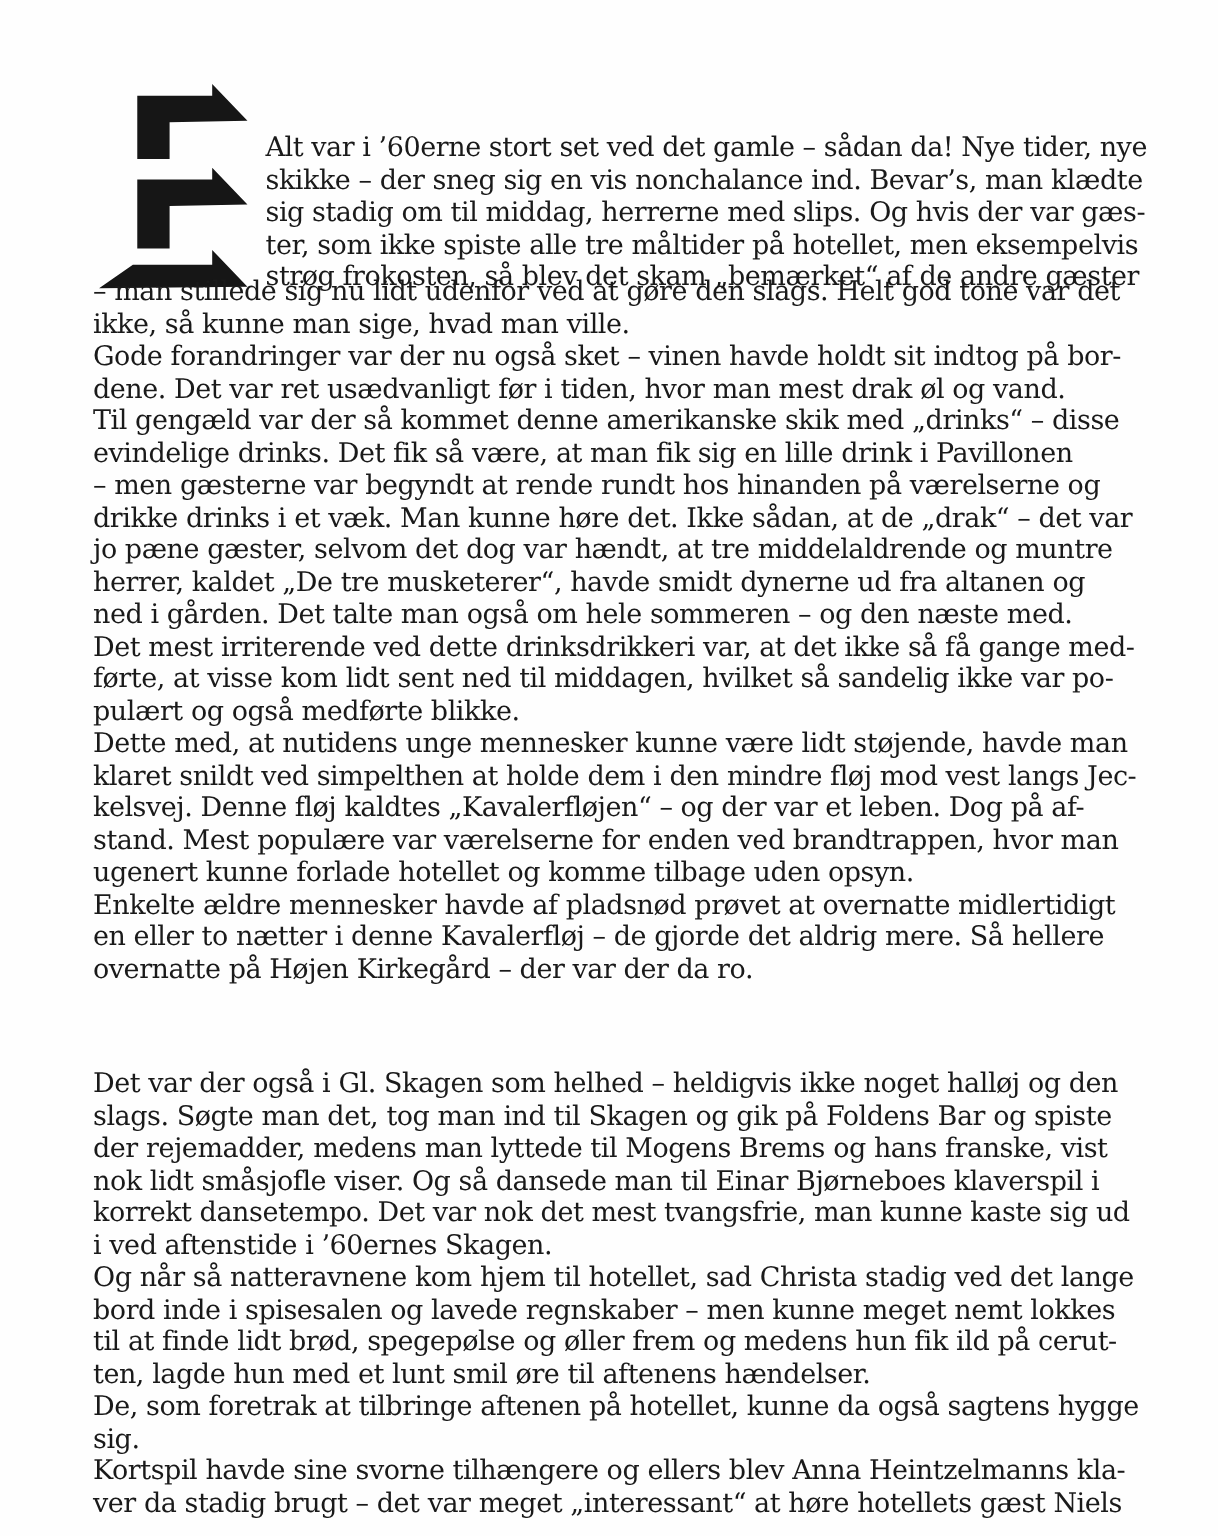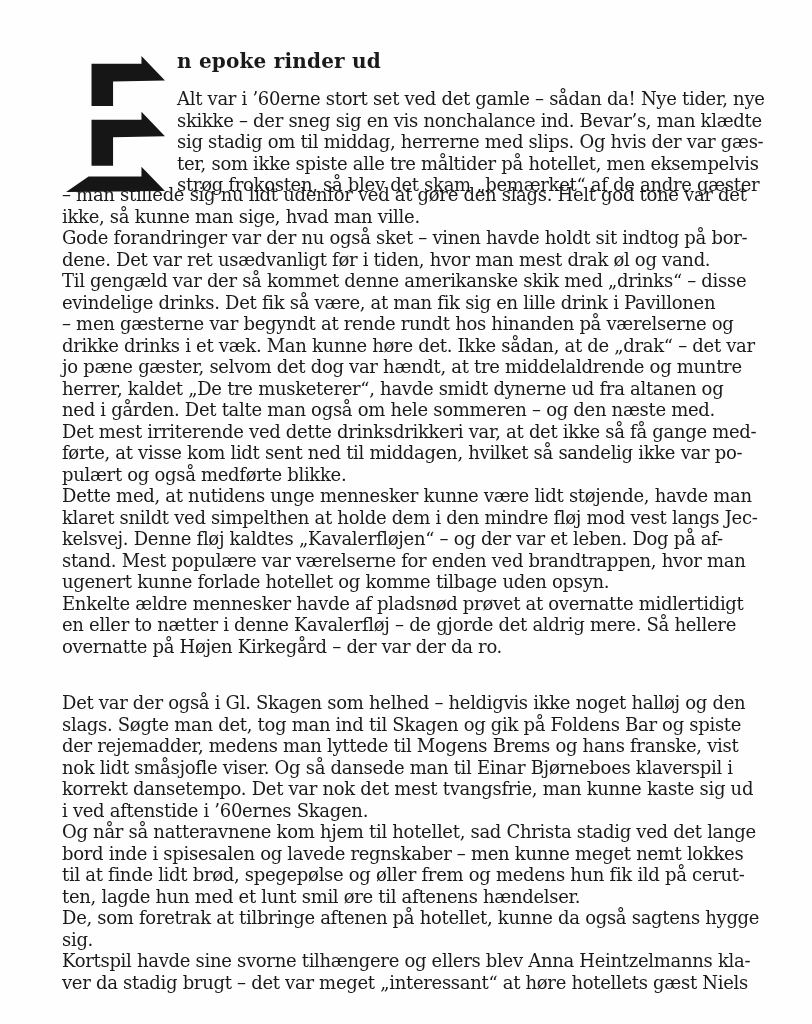--- a/index.html
+++ b/index.html
@@ -42,35 +42,34 @@
     top: 88px;
   }
   .body-a {
     position: absolute;
     left: 62px;
     top: 184px;
   }
   .body-b {
     position: absolute;
     left: 62px;
-    top: 692px;
+    top: 712px;
   }
 </style>
 </head>
 <body>
 
 <div class="page">
 
   <svg class="dropcap" viewBox="0 0 108 145" xmlns="http://www.w3.org/2000/svg" aria-hidden="true">
     <polygon points="29,9 80,9 80,1 104,26 51,27 51,52 29,52" fill="#161616"></polygon>
     <polygon points="29,66 80,66 80,58 104,83 51,84 51,113 29,113" fill="#161616"></polygon>
     <polygon points="3,140 26,124 80,124 80,114 104,139" fill="#161616"></polygon>
   </svg>
 
-  <h1 class="heading">n epoke rinder ud</h1>
 
   <div class="lines intro">Alt var i ’60erne stort set ved det gamle – sådan da! Nye tider, nye
 skikke – der sneg sig en vis nonchalance ind. Bevar’s, man klædte
 sig stadig om til middag, herrerne med slips. Og hvis der var gæs-
 ter, som ikke spiste alle tre måltider på hotellet, men eksempelvis
 strøg frokosten, så blev det skam „bemærket“ af de andre gæster</div>
 
   <div class="lines body-a">– man stillede sig nu lidt udenfor ved at gøre den slags. Helt god tone var det
 ikke, så kunne man sige, hvad man ville.
 Gode forandringer var der nu også sket – vinen havde holdt sit indtog på bor-

